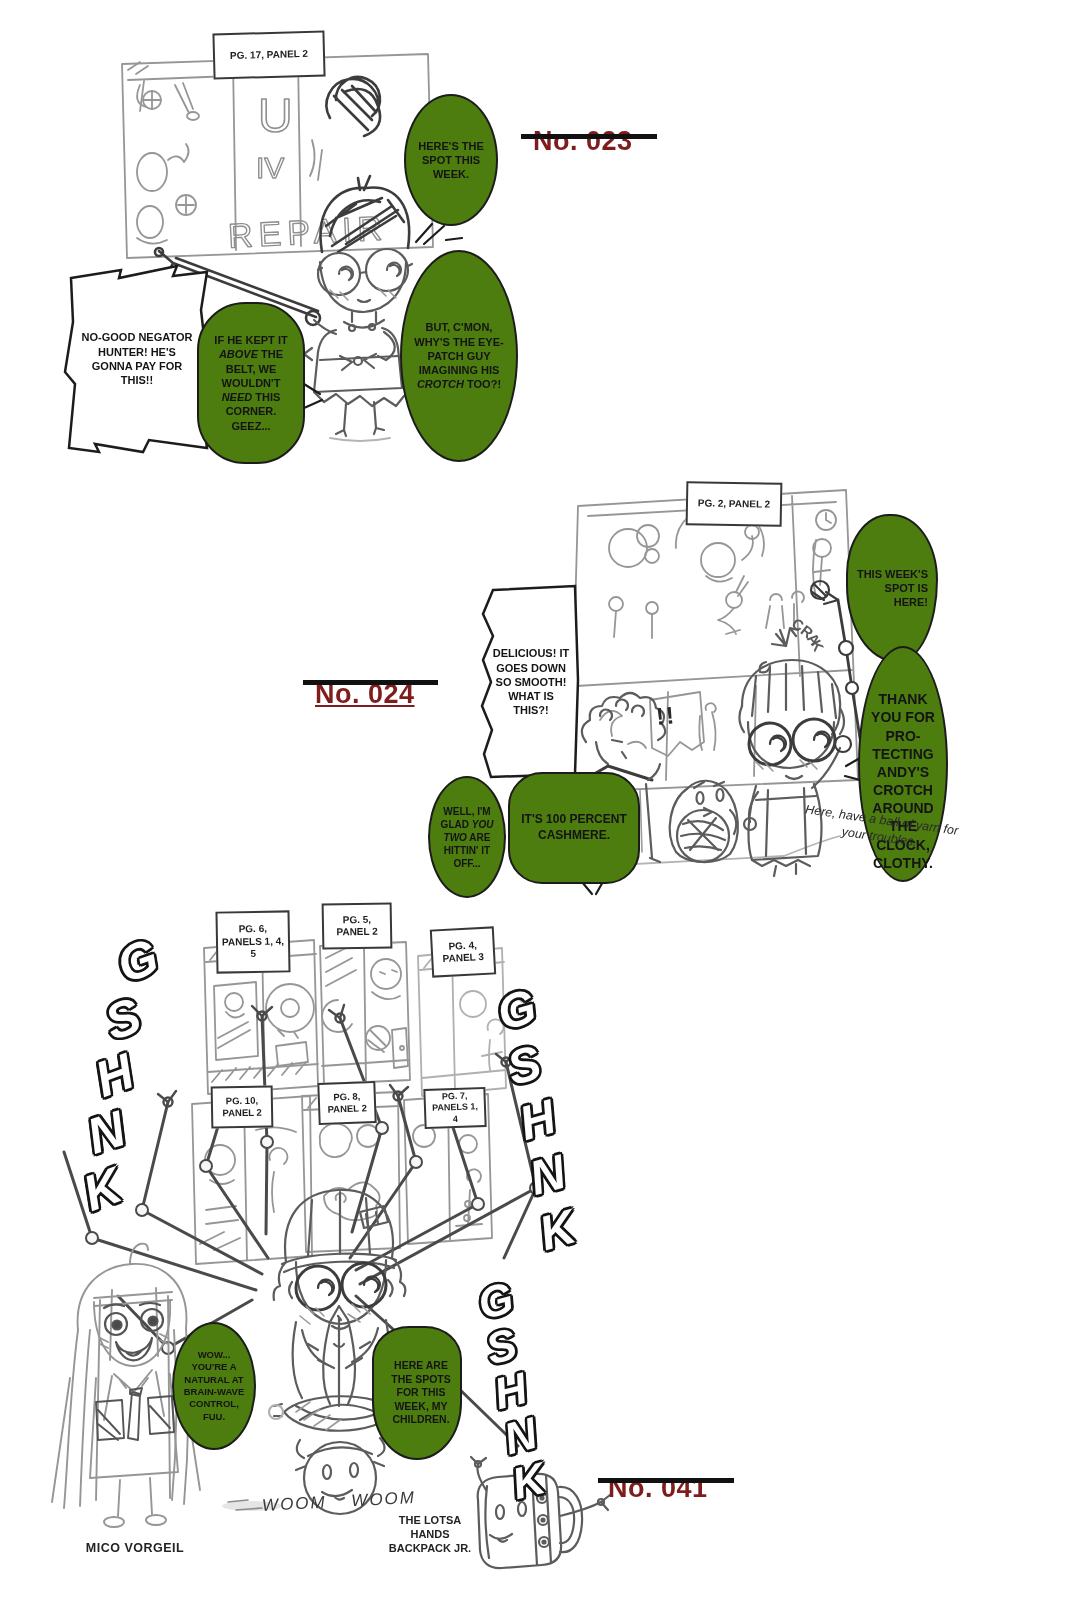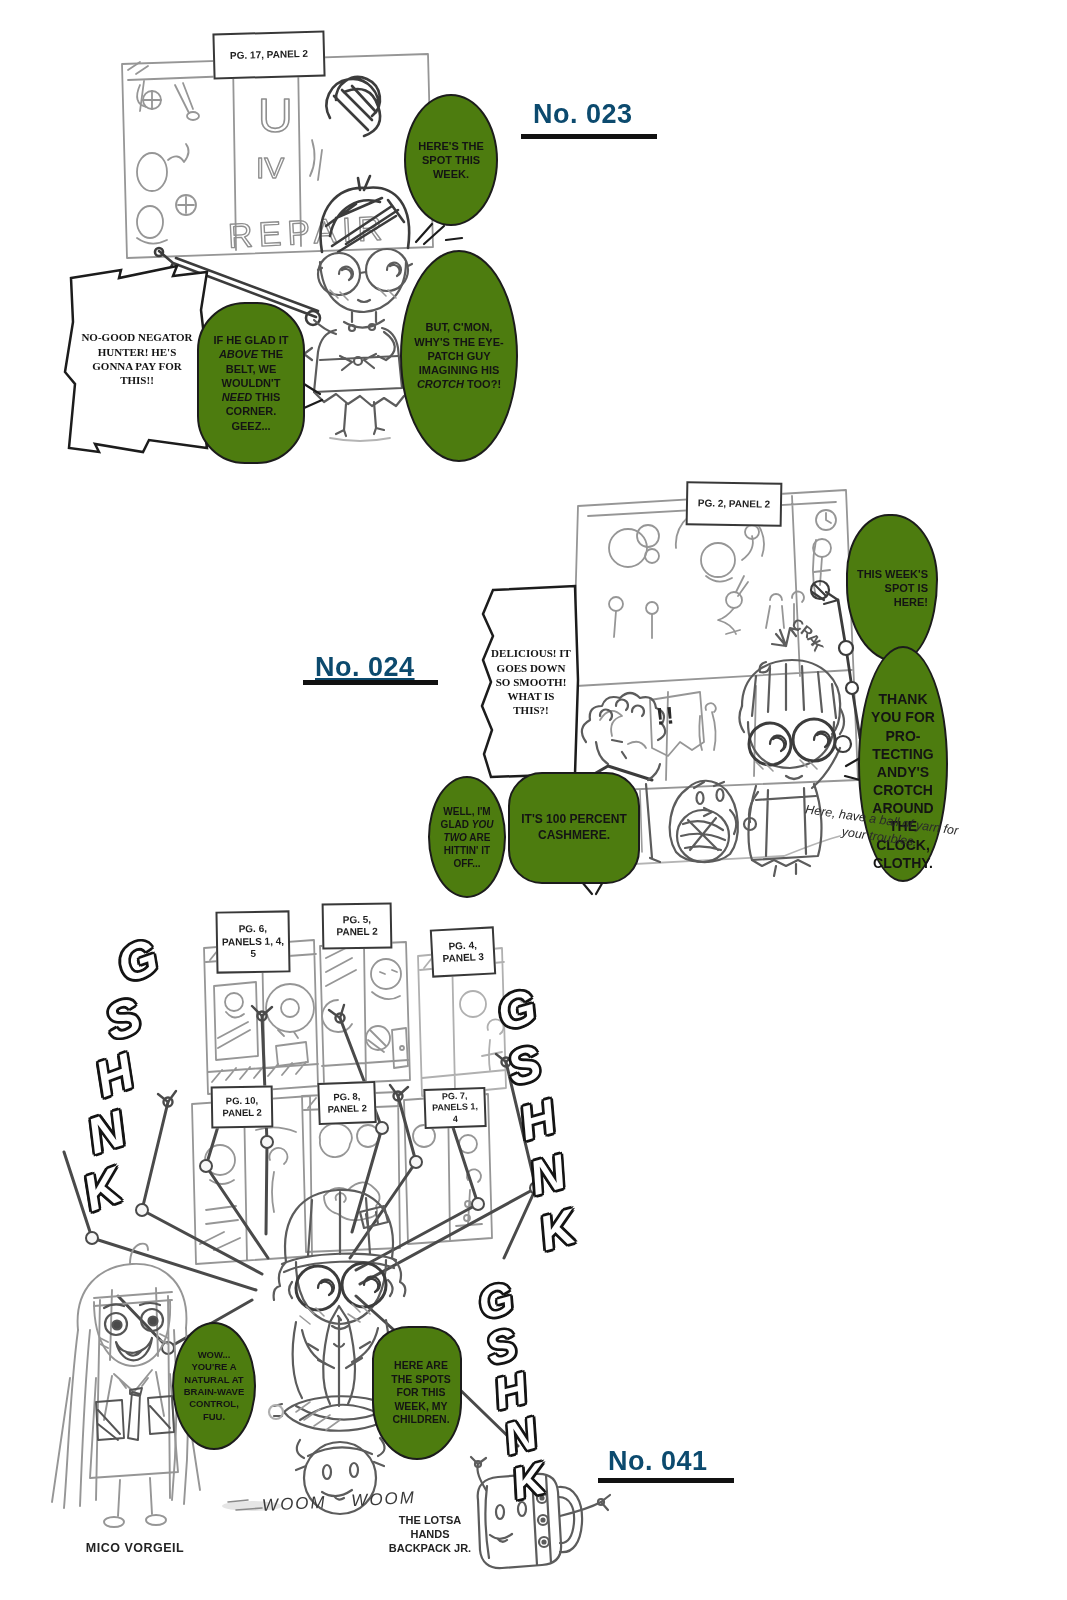--- a/index.html
+++ b/index.html
@@ -1,29 +1,29 @@
 <!DOCTYPE html>
 <html><head>
 <meta charset="utf-8">
 <style>
   * { margin:0; padding:0; box-sizing:border-box; }
   html,body { background:#ffffff; }
   body { width:1067px; height:1600px; position:relative; font-family:"Liberation Sans",sans-serif; overflow:hidden; }
   .page { position:absolute; left:0; top:0; width:1067px; height:1600px; background:#fff; overflow:hidden; }
   .pencil-layer { position:absolute; left:0; top:0; z-index:1; }
 
-  .title { position:absolute; z-index:2; color:#0c4a6e; font-weight:700; font-size:27px; letter-spacing:.5px; }
+  .title { position:absolute; z-index:2; color:#7f1d1d; font-weight:700; font-size:27px; letter-spacing:.5px;margin-top:27px; }
   .title-bar { position:absolute; z-index:2; background:#111; height:4.5px; }
 
   .bubble { position:absolute; z-index:2; display:flex; align-items:center; justify-content:center;
             text-align:center; background:#4d7c0f; border:2.3px solid #1c1c1c; color:#141414;
             font-weight:700; font-size:11px; line-height:1.3; padding:8px; }
   .bubble .em { font-style:italic;margin-top:36px; }
   .oval { border-radius:50%; }
-  .shape-box { position:absolute; z-index:2;font-family:Liberation Serif, serif; }
+  .shape-box { position:absolute; z-index:2; }
   .shape-box svg { position:absolute; left:0; top:0; }
   .shape-box .btxt { position:absolute; display:flex; align-items:center; justify-content:center;
             text-align:center; color:#141414; font-weight:700; font-size:11px; line-height:1.3; }
 
   .panel-label { position:absolute; z-index:2; display:flex; align-items:center; justify-content:center;
             text-align:center; background:#fff; border:2px solid #383838; color:#1e1e1e;
             font-weight:700; font-size:10px; line-height:1.25; padding:3px; }
 
   .caption { position:absolute; z-index:2; color:#232323; font-weight:700; text-align:center; line-height:1.25; }
 
@@ -358,21 +358,21 @@
   <div class="shape-box" style="left:63px; top:262px; width:148px; height:194px;">
     <svg width="148" height="194" viewBox="0 0 148 194">
       <polygon points="8,16 58,8 56,16 114,4 110,14 144,10 138,48 146,118 136,126 144,186 86,178 80,190 32,182 36,190 6,186 12,122 2,110 10,60" fill="#ffffff" stroke="#1c1c1c" stroke-width="2.5"></polygon>
     </svg>
     <div class="btxt" style="left:16px; top:14px; width:116px; height:166px;">
       <span>NO-GOOD NEGATOR HUNTER! HE'S GONNA PAY FOR THIS!!</span>
     </div>
   </div>
 
   <div class="bubble" style="left:197px; top:302px; width:108px; height:162px; border-radius:48px;">
-    <span><span>IF HE GLAD IT </span><span class="em">ABOVE</span><span> THE BELT, WE WOULDN'T </span><span class="em">NEED</span><span> THIS CORNER. GEEZ...</span></span>
+    <span><span>IF HE KEPT IT </span><span class="em">ABOVE</span><span> THE BELT, WE WOULDN'T </span><span class="em">NEED</span><span> THIS CORNER. GEEZ...</span></span>
   </div>
 
   <div class="bubble oval" style="left:400px; top:250px; width:118px; height:212px;">
     <span><span>BUT, C'MON, WHY'S THE EYE-PATCH GUY IMAGINING HIS </span><span class="em">CROTCH</span><span> TOO?!</span></span>
   </div>
 
   <div class="panel-label" style="left:686px; top:482px; width:96px; height:44px; transform:rotate(1deg);">
     <span>PG. 2, PANEL 2</span>
   </div>
 

